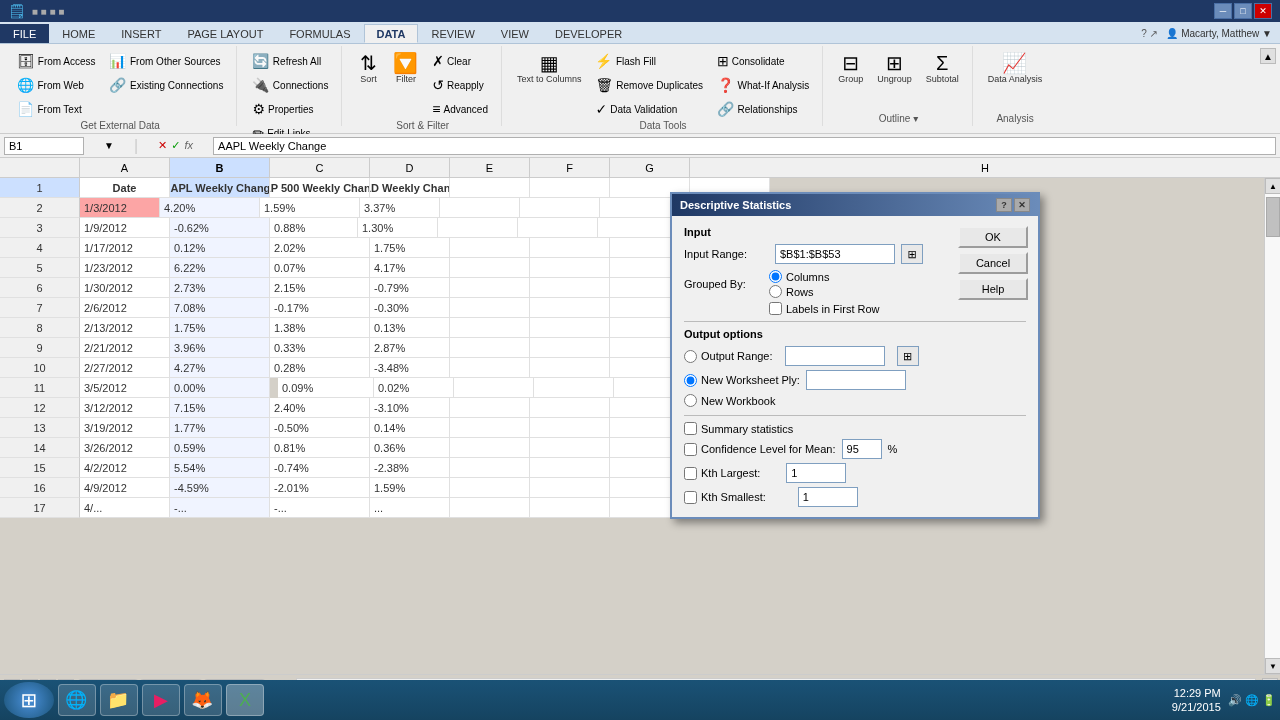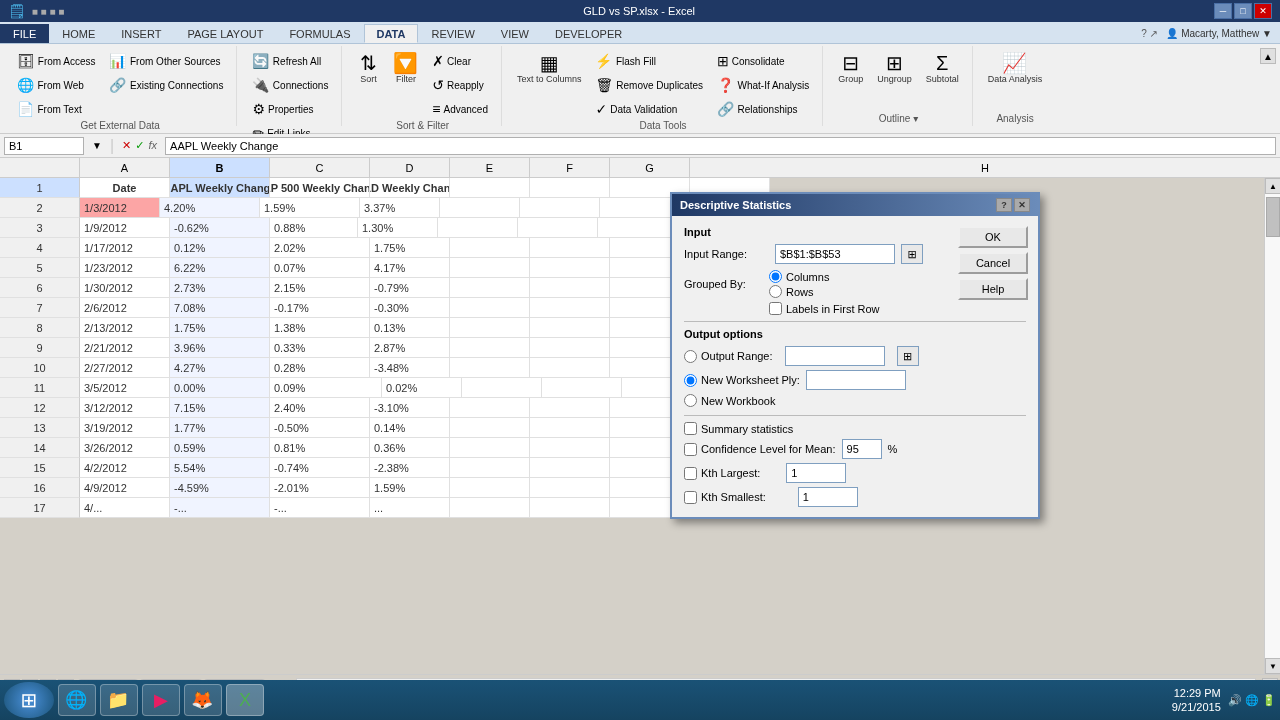--- a/index.html
+++ b/index.html
@@ -28,21 +28,21 @@
     .ribbon-group-label { font-size: 10px; color: #555; margin-top: auto; padding-bottom: 2px; text-align: center; }
     .ribbon-btn { display: flex; flex-direction: column; align-items: center; justify-content: flex-start; cursor: pointer; padding: 2px 4px; min-width: 32px; border: 1px solid transparent; border-radius: 2px; }
     .ribbon-btn .icon { font-size: 20px; line-height: 1; }
     .ribbon-btn .label { font-size: 9px; text-align: center; margin-top: 1px; color: #333; }
     .ribbon-btn-small { display: flex; align-items: center; gap: 3px; cursor: pointer; padding: 2px 4px; border: 1px solid transparent; border-radius: 2px; white-space: nowrap; }
     .ribbon-btn-small .icon-sm { font-size: 14px; }
     .ribbon-btn-small .label-sm { font-size: 10px; }
     .ribbon-col { display: flex; flex-direction: column; gap: 2px; }
 
     
-    .formula-bar { display: flex; align-items: center; height: 24px; background: #f0f0f0; border-bottom: 1px solid #ccc; padding: 0 4px; gap: 8px; }
+    .formula-bar { display: flex; align-items: center; height: 24px; background: #f0f0f0; border-bottom: 1px solid #ccc; padding: 0 4px; gap: 20px; }
     .name-box { width: 80px; border: 1px solid #b0b0b0; padding: 2px 4px; background: white; font-size: 11px; }
     .formula-icons { display: flex; gap: 4px; color: #666; }
     .formula-input { flex: 1; border: none; background: white; border: 1px solid #b0b0b0; padding: 2px 4px; font-size: 11px; }
 
     
     .status-bar { height: 24px; background: #d4d0c8; display: flex; align-items: center; justify-content: space-between; padding: 0 8px; border-top: 1px solid #bbb; }
     .status-left { display: flex; gap: 8px; align-items: center; }
     .status-right { display: flex; gap: 8px; align-items: center; }
 
     
@@ -66,21 +66,20 @@
 </head>
 <body>
 
 <div style="width:1280px; height:720px; display:flex; flex-direction:column; overflow:hidden; position:relative;">
 
   <div class="title-bar">
     <div style="display:flex; align-items:center; gap:6px;">
       <span style="font-size:14px; color:#4fc3f7;">🗒</span>
       <span style="font-size:10px; color:#aaa;">■ ■ ■ ■</span>
     </div>
-    <div class="title-bar-text">GLD vs SP.xlsx - Excel</div>
     <div class="title-bar-buttons">
       <div class="title-btn">─</div>
       <div class="title-btn">□</div>
       <div class="title-btn close">✕</div>
     </div>
   </div>
 
   <div class="ribbon-tabs">
     <div class="ribbon-tab" style="background:#1f3864; color:white;">FILE</div>
     <div class="ribbon-tab">HOME</div>
@@ -402,21 +401,21 @@
                 <div style="display: flex; align-items: center; border-bottom: 1px solid rgb(224, 224, 224); border-right: 1px solid rgb(224, 224, 224); padding: 0px 4px; font-size: 11px; color: rgb(51, 51, 51); overflow: hidden; white-space: nowrap; background: white; width: 100px; flex-shrink: 0;">0.28%</div>
                 <div style="display: flex; align-items: center; border-bottom: 1px solid rgb(224, 224, 224); border-right: 1px solid rgb(224, 224, 224); padding: 0px 4px; font-size: 11px; color: rgb(51, 51, 51); overflow: hidden; white-space: nowrap; background: white; width: 80px; flex-shrink: 0;">-3.48%</div>
                 <div style="display: flex; align-items: center; border-bottom: 1px solid rgb(224, 224, 224); border-right: 1px solid rgb(224, 224, 224); padding: 0px 4px; font-size: 11px; color: rgb(51, 51, 51); overflow: hidden; white-space: nowrap; background: white; width: 80px; flex-shrink: 0;"></div>
                 <div style="display: flex; align-items: center; border-bottom: 1px solid rgb(224, 224, 224); border-right: 1px solid rgb(224, 224, 224); padding: 0px 4px; font-size: 11px; color: rgb(51, 51, 51); overflow: hidden; white-space: nowrap; background: white; width: 80px; flex-shrink: 0;"></div>
                 <div style="display: flex; align-items: center; border-bottom: 1px solid rgb(224, 224, 224); border-right: 1px solid rgb(224, 224, 224); padding: 0px 4px; font-size: 11px; color: rgb(51, 51, 51); overflow: hidden; white-space: nowrap; background: white; width: 80px; flex-shrink: 0;"></div>
                 <div style="display: flex; align-items: center; border-bottom: 1px solid rgb(224, 224, 224); border-right: 1px solid rgb(224, 224, 224); padding: 0px 4px; font-size: 11px; color: rgb(51, 51, 51); overflow: hidden; white-space: nowrap; background: white; width: 80px; flex-shrink: 0;"></div>
               </div>
               <div style="display: flex; height: 20px;">
                 <div style="display: flex; align-items: center; border-bottom: 1px solid rgb(224, 224, 224); border-right: 1px solid rgb(224, 224, 224); padding: 0px 4px; font-size: 11px; color: rgb(51, 51, 51); overflow: hidden; white-space: nowrap; background: white; width: 90px; flex-shrink: 0;">3/5/2012</div>
                 <div style="display: flex; align-items: center; border-bottom: 1px solid rgb(224, 224, 224); border-right: 1px solid rgb(224, 224, 224); padding: 0px 4px; font-size: 11px; color: rgb(51, 51, 51); overflow: hidden; white-space: nowrap; background: rgb(240, 244, 255); width: 100px; flex-shrink: 0;">0.00%</div>
-                <div style="display: flex; align-items: center; border-bottom: 1px solid rgb(224, 224, 224); border-right: 1px solid rgb(224, 224, 224); padding: 0px 4px; font-size: 11px; color: rgb(51, 51, 51); overflow: hidden; white-space: nowrap; background: white; width: 112px; flex-shrink: 0;">0.09%</div>
+                <div style="display: flex; align-items: center; border-bottom: 1px solid rgb(224, 224, 224); border-right: 1px solid rgb(224, 224, 224); padding: 0px 4px; font-size: 11px; color: rgb(51, 51, 51); overflow: hidden; white-space: nowrap; background: white; width: 96px; flex-shrink: 0; margin-left: 8px;">0.09%</div>
                 <div style="display: flex; align-items: center; border-bottom: 1px solid rgb(224, 224, 224); border-right: 1px solid rgb(224, 224, 224); padding: 0px 4px; font-size: 11px; color: rgb(51, 51, 51); overflow: hidden; white-space: nowrap; background: white; width: 80px; flex-shrink: 0;">0.02%</div>
                 <div style="display: flex; align-items: center; border-bottom: 1px solid rgb(224, 224, 224); border-right: 1px solid rgb(224, 224, 224); padding: 0px 4px; font-size: 11px; color: rgb(51, 51, 51); overflow: hidden; white-space: nowrap; background: white; width: 80px; flex-shrink: 0;"></div>
                 <div style="display: flex; align-items: center; border-bottom: 1px solid rgb(224, 224, 224); border-right: 1px solid rgb(224, 224, 224); padding: 0px 4px; font-size: 11px; color: rgb(51, 51, 51); overflow: hidden; white-space: nowrap; background: white; width: 80px; flex-shrink: 0;"></div>
                 <div style="display: flex; align-items: center; border-bottom: 1px solid rgb(224, 224, 224); border-right: 1px solid rgb(224, 224, 224); padding: 0px 4px; font-size: 11px; color: rgb(51, 51, 51); overflow: hidden; white-space: nowrap; background: white; width: 80px; flex-shrink: 0;"></div>
                 <div style="display: flex; align-items: center; border-bottom: 1px solid rgb(224, 224, 224); border-right: 1px solid rgb(224, 224, 224); padding: 0px 4px; font-size: 11px; color: rgb(51, 51, 51); overflow: hidden; white-space: nowrap; background: white; width: 80px; flex-shrink: 0;"></div>
               </div>
               <div style="display: flex; height: 20px;">
                 <div style="display: flex; align-items: center; border-bottom: 1px solid rgb(224, 224, 224); border-right: 1px solid rgb(224, 224, 224); padding: 0px 4px; font-size: 11px; color: rgb(51, 51, 51); overflow: hidden; white-space: nowrap; background: white; width: 90px; flex-shrink: 0;">3/12/2012</div>
                 <div style="display: flex; align-items: center; border-bottom: 1px solid rgb(224, 224, 224); border-right: 1px solid rgb(224, 224, 224); padding: 0px 4px; font-size: 11px; color: rgb(51, 51, 51); overflow: hidden; white-space: nowrap; background: rgb(240, 244, 255); width: 100px; flex-shrink: 0;">7.15%</div>
                 <div style="display: flex; align-items: center; border-bottom: 1px solid rgb(224, 224, 224); border-right: 1px solid rgb(224, 224, 224); padding: 0px 4px; font-size: 11px; color: rgb(51, 51, 51); overflow: hidden; white-space: nowrap; background: white; width: 100px; flex-shrink: 0;">2.40%</div>

